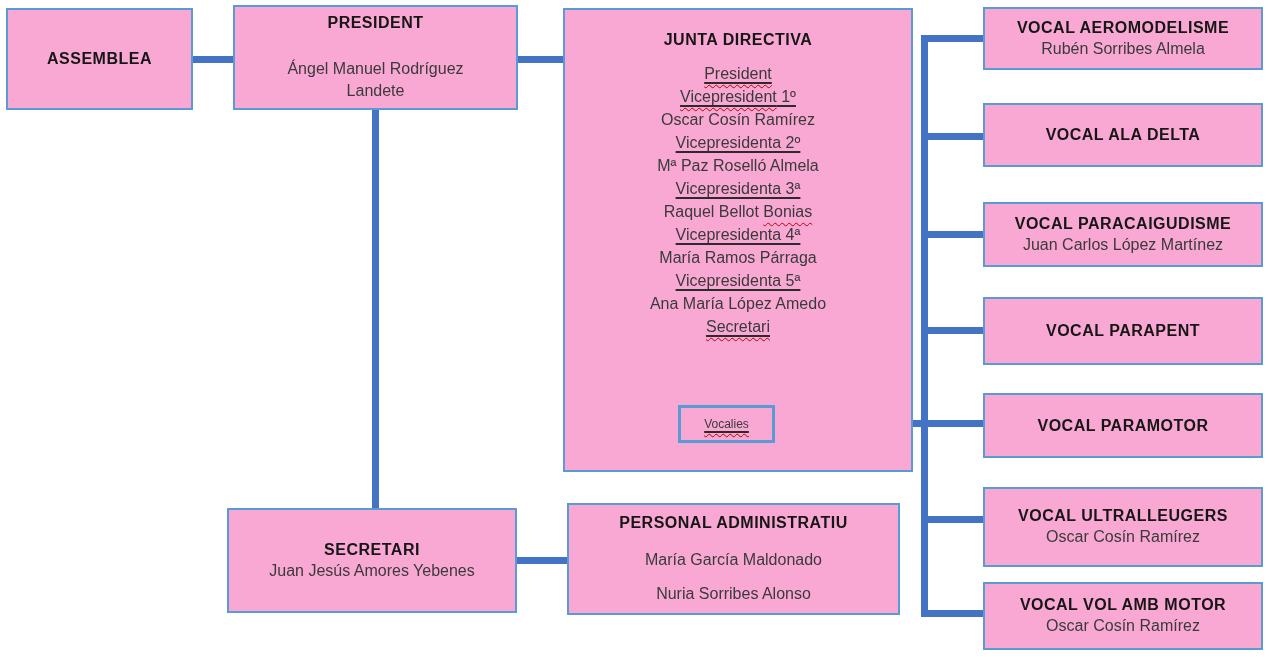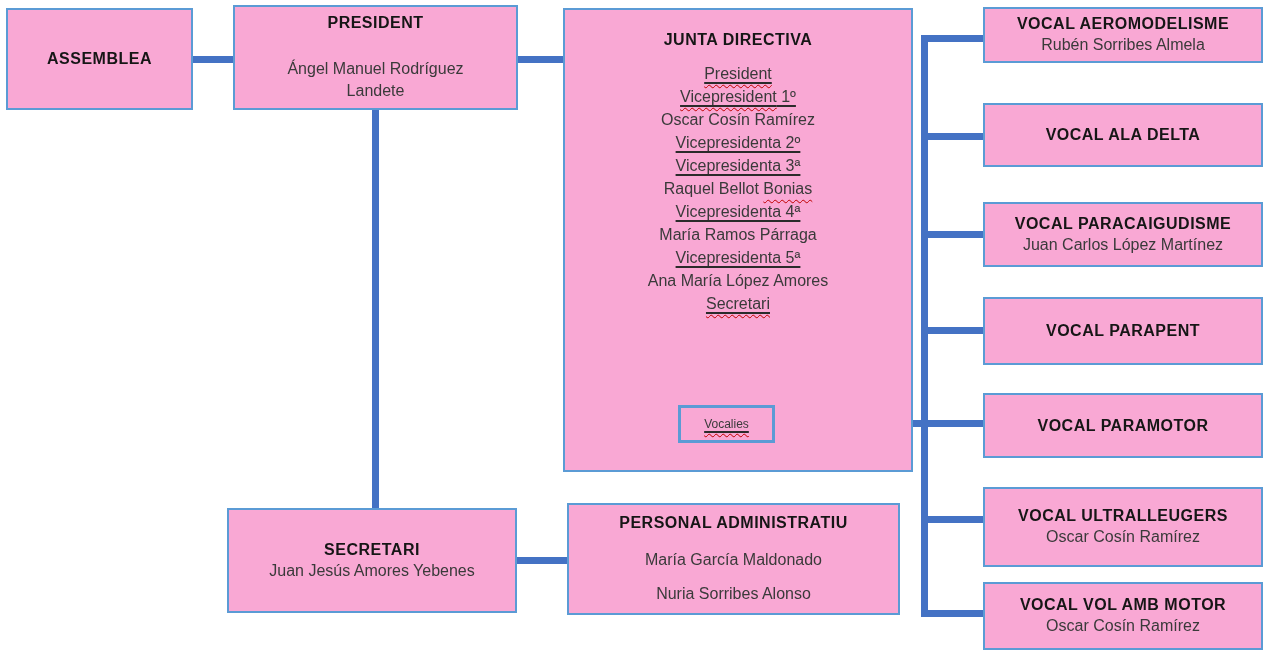--- a/index.html
+++ b/index.html
@@ -42,21 +42,21 @@
     font-size:12px; color:#3a3a3a;
   }
   
   #secretari { left:227px; top:508px; width:290px; height:105px; }
   #secretari .nm { }
   #personal  { left:567px; top:503px; width:333px; height:112px; }
   #personal .nm { margin-top:16px; }
   
   .vocal { left:983px; width:280px; }
   .vocal .hd { font-size:16px; }
-  #vocal-0 { top:7px;   height:56px; }
+  #vocal-0 { top:7px;   height:63px; }
   #vocal-1 { top:103px; height:64px; }
   #vocal-2 { top:202px; height:65px; }
   #vocal-3 { top:297px; height:68px; }
   #vocal-4 { top:393px; height:65px; }
   #vocal-5 { top:487px; height:80px; }
   #vocal-6 { top:582px; height:68px; }
 </style>
 </head>
 <body>
 
@@ -84,26 +84,27 @@
     <div class="nm">Ángel Manuel Rodríguez Landete</div>
   </div>
 
   <div class="box" id="junta">
     <div class="hd">JUNTA DIRECTIVA</div>
     <div id="junta-list">
         <div class="jline"><span class="u"><span class="sq">President</span></span></div>
         <div class="jline"><span class="u"><span class="sq">Vicepresident</span><span> 1º</span></span></div>
         <div class="jline"><span>Oscar Cosín Ramírez</span></div>
         <div class="jline"><span class="u"><span>Vicepresidenta 2º</span></span></div>
+        <div class="jline"><span>Mª Paz Roselló Almela</span></div>
         <div class="jline"><span class="u"><span>Vicepresidenta 3ª</span></span></div>
         <div class="jline"><span>Raquel Bellot </span><span class="sq">Bonias</span></div>
         <div class="jline"><span class="u"><span>Vicepresidenta 4ª</span></span></div>
         <div class="jline"><span>María Ramos Párraga</span></div>
         <div class="jline"><span class="u"><span>Vicepresidenta 5ª</span></span></div>
-        <div class="jline"><span>Ana María López Amores</span></div>
+        <div class="jline"><span>Ana María López Amedo</span></div>
         <div class="jline"><span class="u"><span class="sq">Secretari</span></span></div>
       </div>
   </div>
 
   <div class="box" id="vocalies">
     <span class="u"><span class="sq">Vocalies</span></span>
   </div>
 
   <div class="box" id="secretari">
     <div class="hd">SECRETARI</div>

